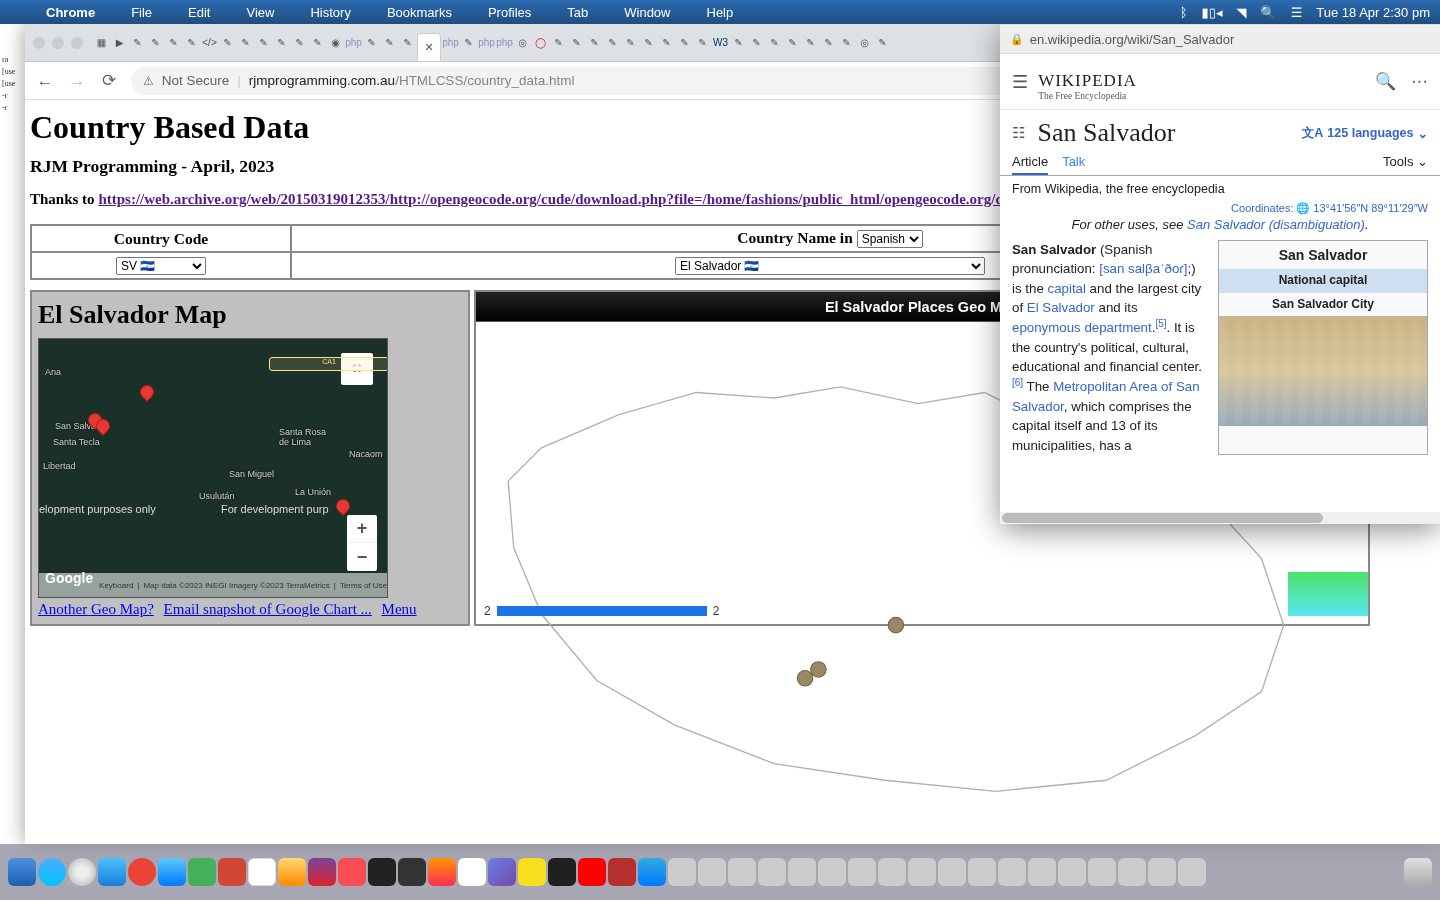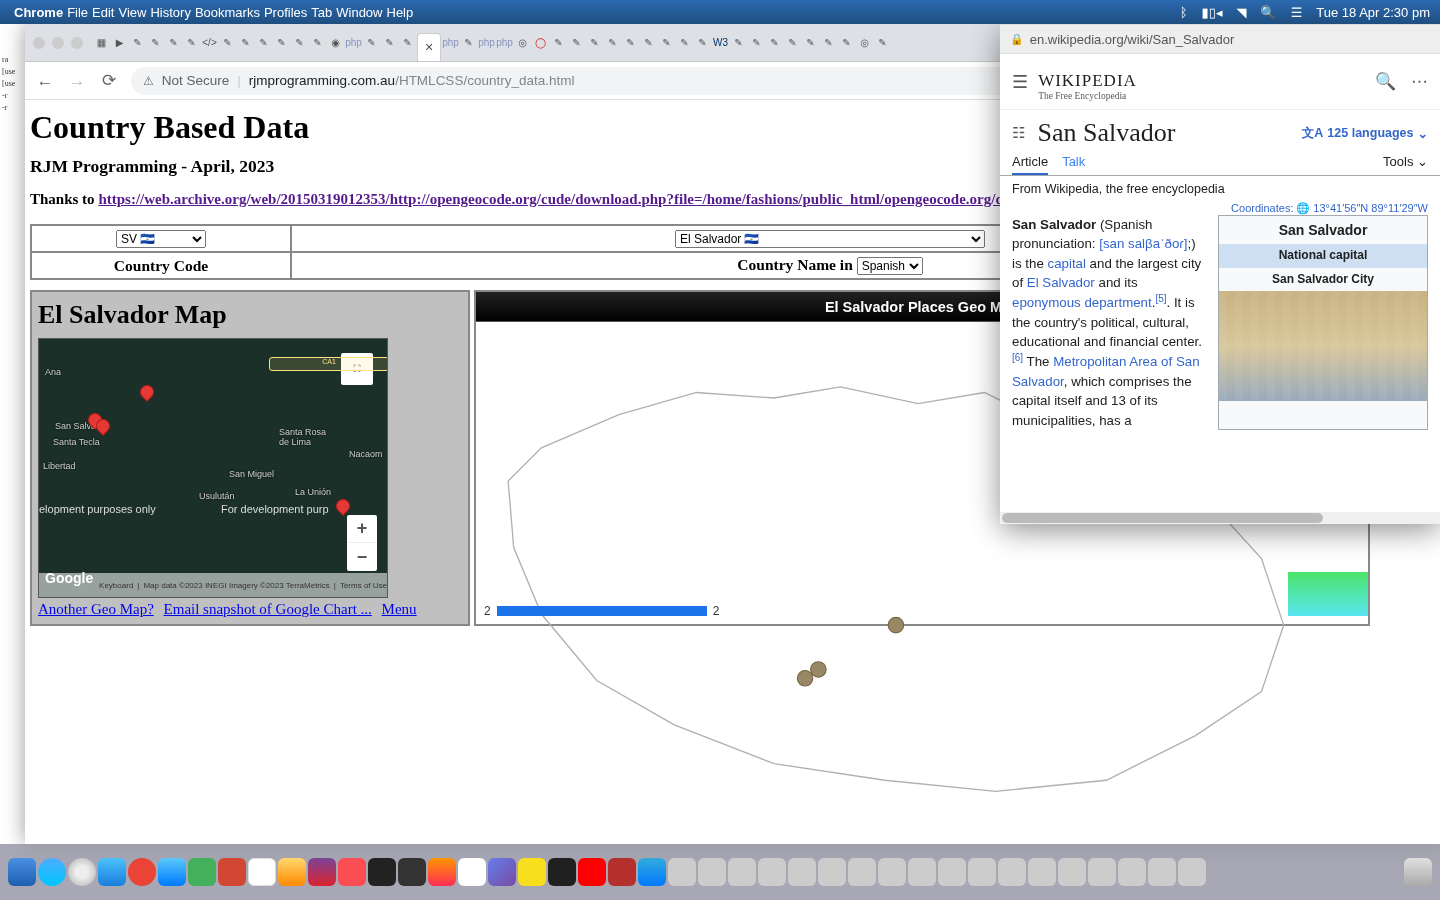--- a/index.html
+++ b/index.html
@@ -1,18 +1,18 @@
 <!DOCTYPE html>
 <html><head>
 <meta charset="utf-8">
 <style>
 html,body{margin:0;padding:0;font-family:-apple-system,BlinkMacSystemFont,"Segoe UI",Helvetica,Arial,sans-serif;background:#889;overflow:hidden;width:1440px;height:900px;}
 *{box-sizing:border-box;}
 
-.menubar{position:absolute;top:0;left:0;right:0;height:24px;background:linear-gradient(#2b6ab0,#1f4e80);color:#fff;display:flex;align-items:center;padding:0 10px;font-size:13px;gap:4px;z-index:50;}
+.menubar{position:absolute;top:0;left:0;right:0;height:24px;background:linear-gradient(#2b6ab0,#1f4e80);color:#fff;display:flex;align-items:center;padding:0 10px;font-size:13px;gap:36px;z-index:50;}
 .menubar .apple{font-size:15px;}
 .menubar .bold{font-weight:700;}
 .menubar .spacer{flex:1;}
 .menubar .right{display:flex;align-items:center;gap:14px;font-size:13px;}
 .menubar .right span{display:inline-flex;align-items:center;}
 
 .termstrip{position:absolute;top:24px;left:0;width:25px;bottom:56px;background:#fff;font-family:Liberation Serif, serif;font-size:8px;color:#333;padding:30px 2px 0 2px;overflow:hidden;line-height:12px;}
 .termstrip .line{white-space:pre;}
 
 .chrome{position:absolute;top:24px;left:25px;right:0;bottom:56px;background:#fff;display:flex;flex-direction:column;box-shadow:0 0 20px rgba(0,0,0,.4);}
@@ -240,36 +240,36 @@
   <div class="content">
     <h1>Country Based Data</h1>
     <h3>RJM Programming - April, 2023</h3>
     <div class="thanks">
       <span>Thanks to </span><a>https://web.archive.org/web/20150319012353/http://opengeocode.org/cude/download.php?file=/home/fashions/public_html/opengeocode.org/dow</a>
     </div>
 
     <table class="ctrl">
       <tbody>
           <tr>
+        <td class="hlabel" style="width:260px">Country Code</td>
+        <td class="hlabel">
+          <span>Country Name in </span>
+          <select><option>Spanish</option></select>
+        </td>
+      </tr>
+      <tr>
         <td>
           <select style="width:90px">
             <option><span>SV</span> 🇸🇻</option>
           </select>
         </td>
         <td>
           <select style="width:310px">
             <option><span>El Salvador</span> 🇸🇻</option>
           </select>
-        </td>
-      </tr>
-      <tr>
-        <td class="hlabel" style="width:260px">Country Code</td>
-        <td class="hlabel">
-          <span>Country Name in </span>
-          <select><option>Spanish</option></select>
         </td>
       </tr>
     </tbody>
       </table>
 
     <div class="mapspanel">
       <div class="leftpane">
         <h2>El Salvador Map</h2>
         <div class="gmap">
           <div class="fsbtn">⛶</div>
@@ -368,20 +368,23 @@
       <div class="tabset">
         <span class="tab" style="color:#202122;border:none"><span>Tools</span> <span>⌄</span></span>
       </div>
     </div>
     <div class="fromline">From Wikipedia, the free encyclopedia</div>
     <div class="coords">
       <a>Coordinates:</a>
       <span class="glob">🌐</span>
       <a>13°41′56″N 89°11′29″W</a>
     </div>
+    <div class="disamb">
+      <span>For other uses, see </span><a>San Salvador (disambiguation)</a>.
+    </div>
     <div class="wbody">
       <p>
         <b>San Salvador</b><span> (Spanish pronunciation: </span><a>[san salβaˈðoɾ]</a><span>;) is the </span><a>capital</a><span> and the largest city of </span><a>El Salvador</a><span> and its </span><a>eponymous department</a>.<sup>[5]</sup><span>. It is the country's political, cultural, educational and financial center.</span><sup>[6]</sup> The <a>Metropolitan Area of San Salvador</a><span>, which comprises the capital itself and 13 of its municipalities, has a</span>
       </p>
       <div class="infobox">
         <div class="ibtitle">San Salvador</div>
         <div class="ibcap">National capital</div>
         <div class="ibcity">San Salvador City</div>
         <div class="ibimg"></div>
       </div>

